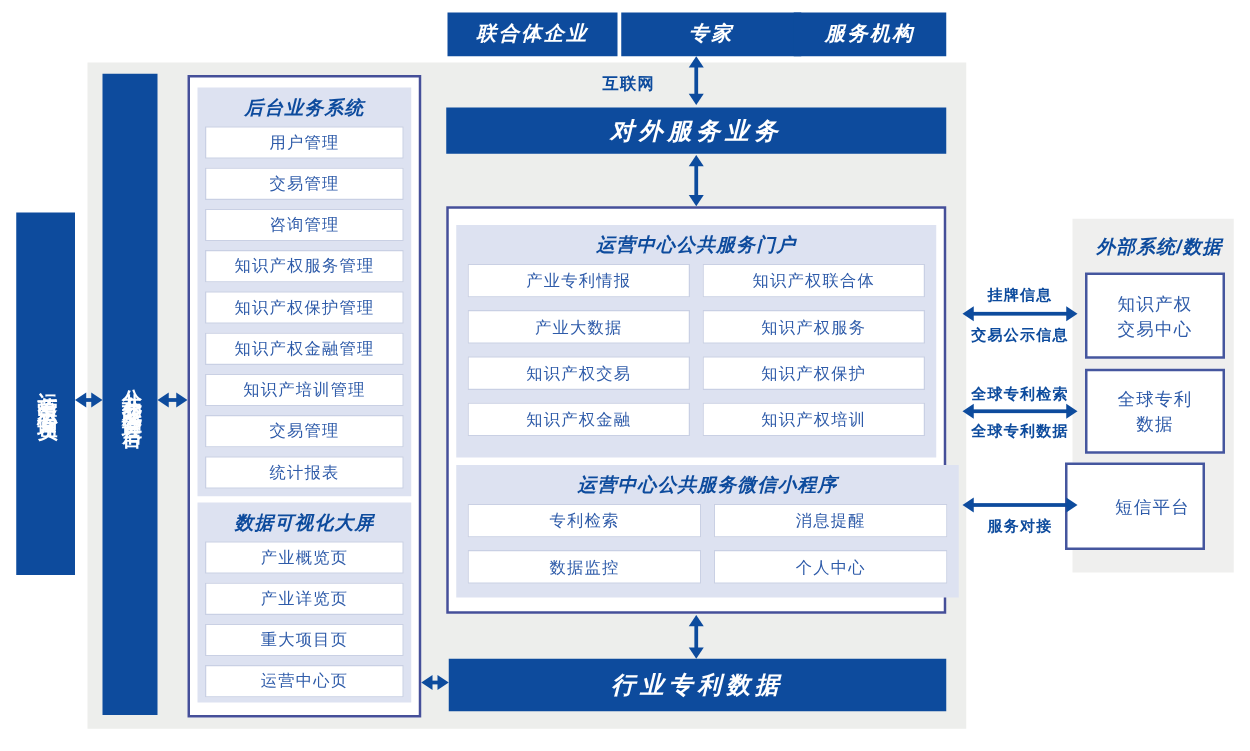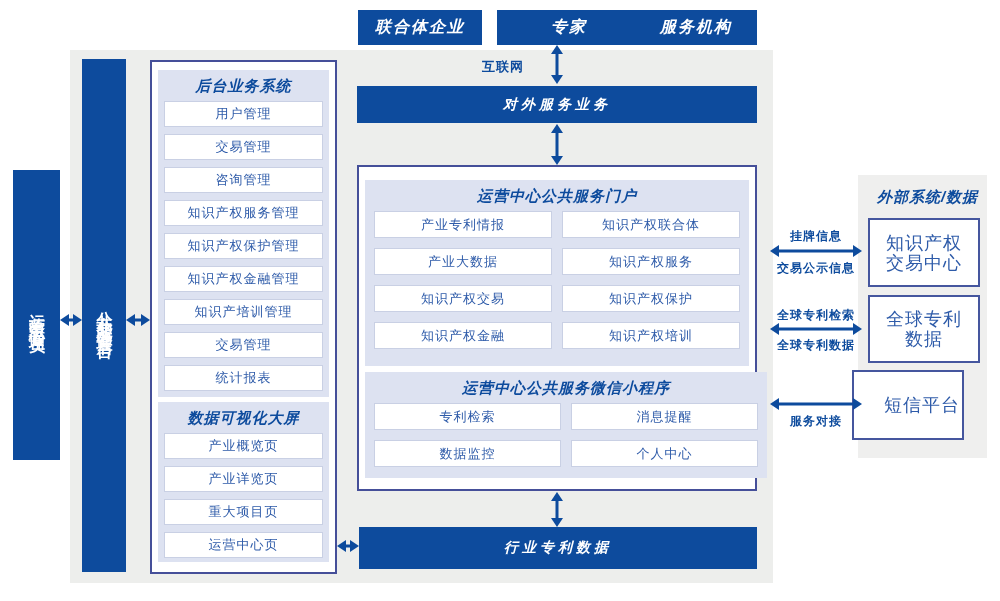--- a/index.html
+++ b/index.html
@@ -14,21 +14,21 @@
   .container { left:70px; top:50px; width:703px; height:533px; background:#edeeec; }
   .ext-backdrop { left:858px; top:175px; width:129px; height:283px; background:#efefee; }
 
   
   .blue-box {
     background:var(--blue,#0d4b9d); color:#ffffff;
     display:flex; align-items:center; justify-content:center;
     font-weight:bold; font-style:italic; letter-spacing:2px;
   }
   .top-node { top:10px; height:35px; font-size:16px; }
-  .hbar { font-size:14px; letter-spacing:4px; }
+  .hbar { font-size:19px; letter-spacing:4px; }
   .vbar {
     background:var(--blue,#0d4b9d); color:#ffffff;
     display:flex; align-items:center; justify-content:center;
     writing-mode:vertical-rl; text-orientation:upright;
     font-weight:bold; font-size:16px; letter-spacing:4px;
   }
 
   
   .outline-box { background:#ffffff; border:2px solid var(--border,#454f99); }
 
@@ -47,21 +47,21 @@
     display:flex; align-items:center; justify-content:center;
     letter-spacing:1px;
   }
   .list .item { height:26px; }
   .grid2 .item { height:27px; }
 
   
   .extbox {
     background:#ffffff; border:2px solid #45569e;
     display:flex; flex-direction:column; align-items:center; justify-content:center;
-    color:var(--item-text,#2e5ba9); font-size:18px; letter-spacing:1px; line-height:20px;
+    color:var(--item-text,#2e5ba9); font-size:14px; letter-spacing:1px; line-height:20px;
   }
   .ext-title {
     color:var(--blue,#0d4b9d); font-weight:bold; font-style:italic;
     font-size:15px; text-align:center; letter-spacing:1px;
   }
 
   
   .hArrow { position:absolute; height:14px; }
   .hArrow i { position:absolute; left:6px; right:6px; top:50%; transform:translateY(-50%); height:3px; background:var(--blue,#0d4b9d); }
   .hArrow::before, .hArrow::after { content:""; position:absolute; top:50%; transform:translateY(-50%); width:0; height:0; border:6px solid transparent; }
@@ -81,21 +81,21 @@
   }
 </style>
 </head>
 <body>
 
 <div id="canvas">
 
   <div class="abs container"></div>
   <div class="abs ext-backdrop"></div>
 
-  <div class="abs blue-box top-node" style="left:358px;width:124px;">
+  <div class="abs blue-box top-node" style="left:358px;width:136px;">
       <span>联合体企业</span>
     </div>
   <div class="abs blue-box top-node" style="left:497px;width:144px;">
       <span>专家</span>
     </div>
   <div class="abs blue-box top-node" style="left:635px;width:122px;">
       <span>服务机构</span>
     </div>
 
   <div class="linklbl" style="left:482px;top:58px;width:64px;text-align:left;font-size:13px;">互联网</div>

